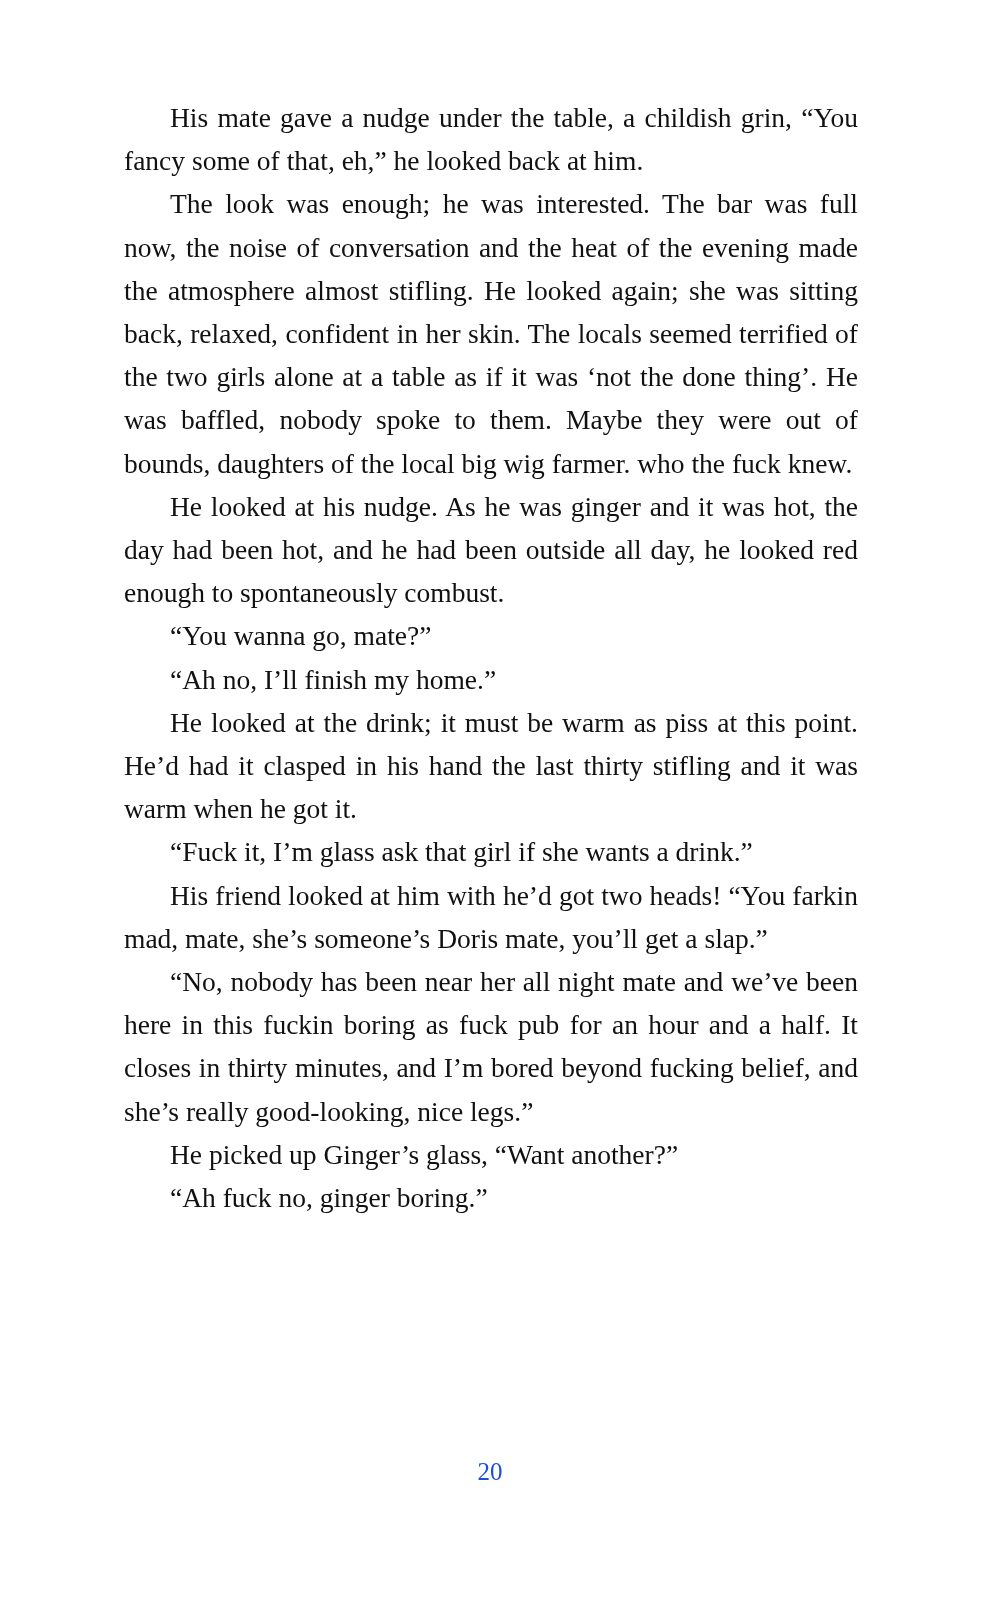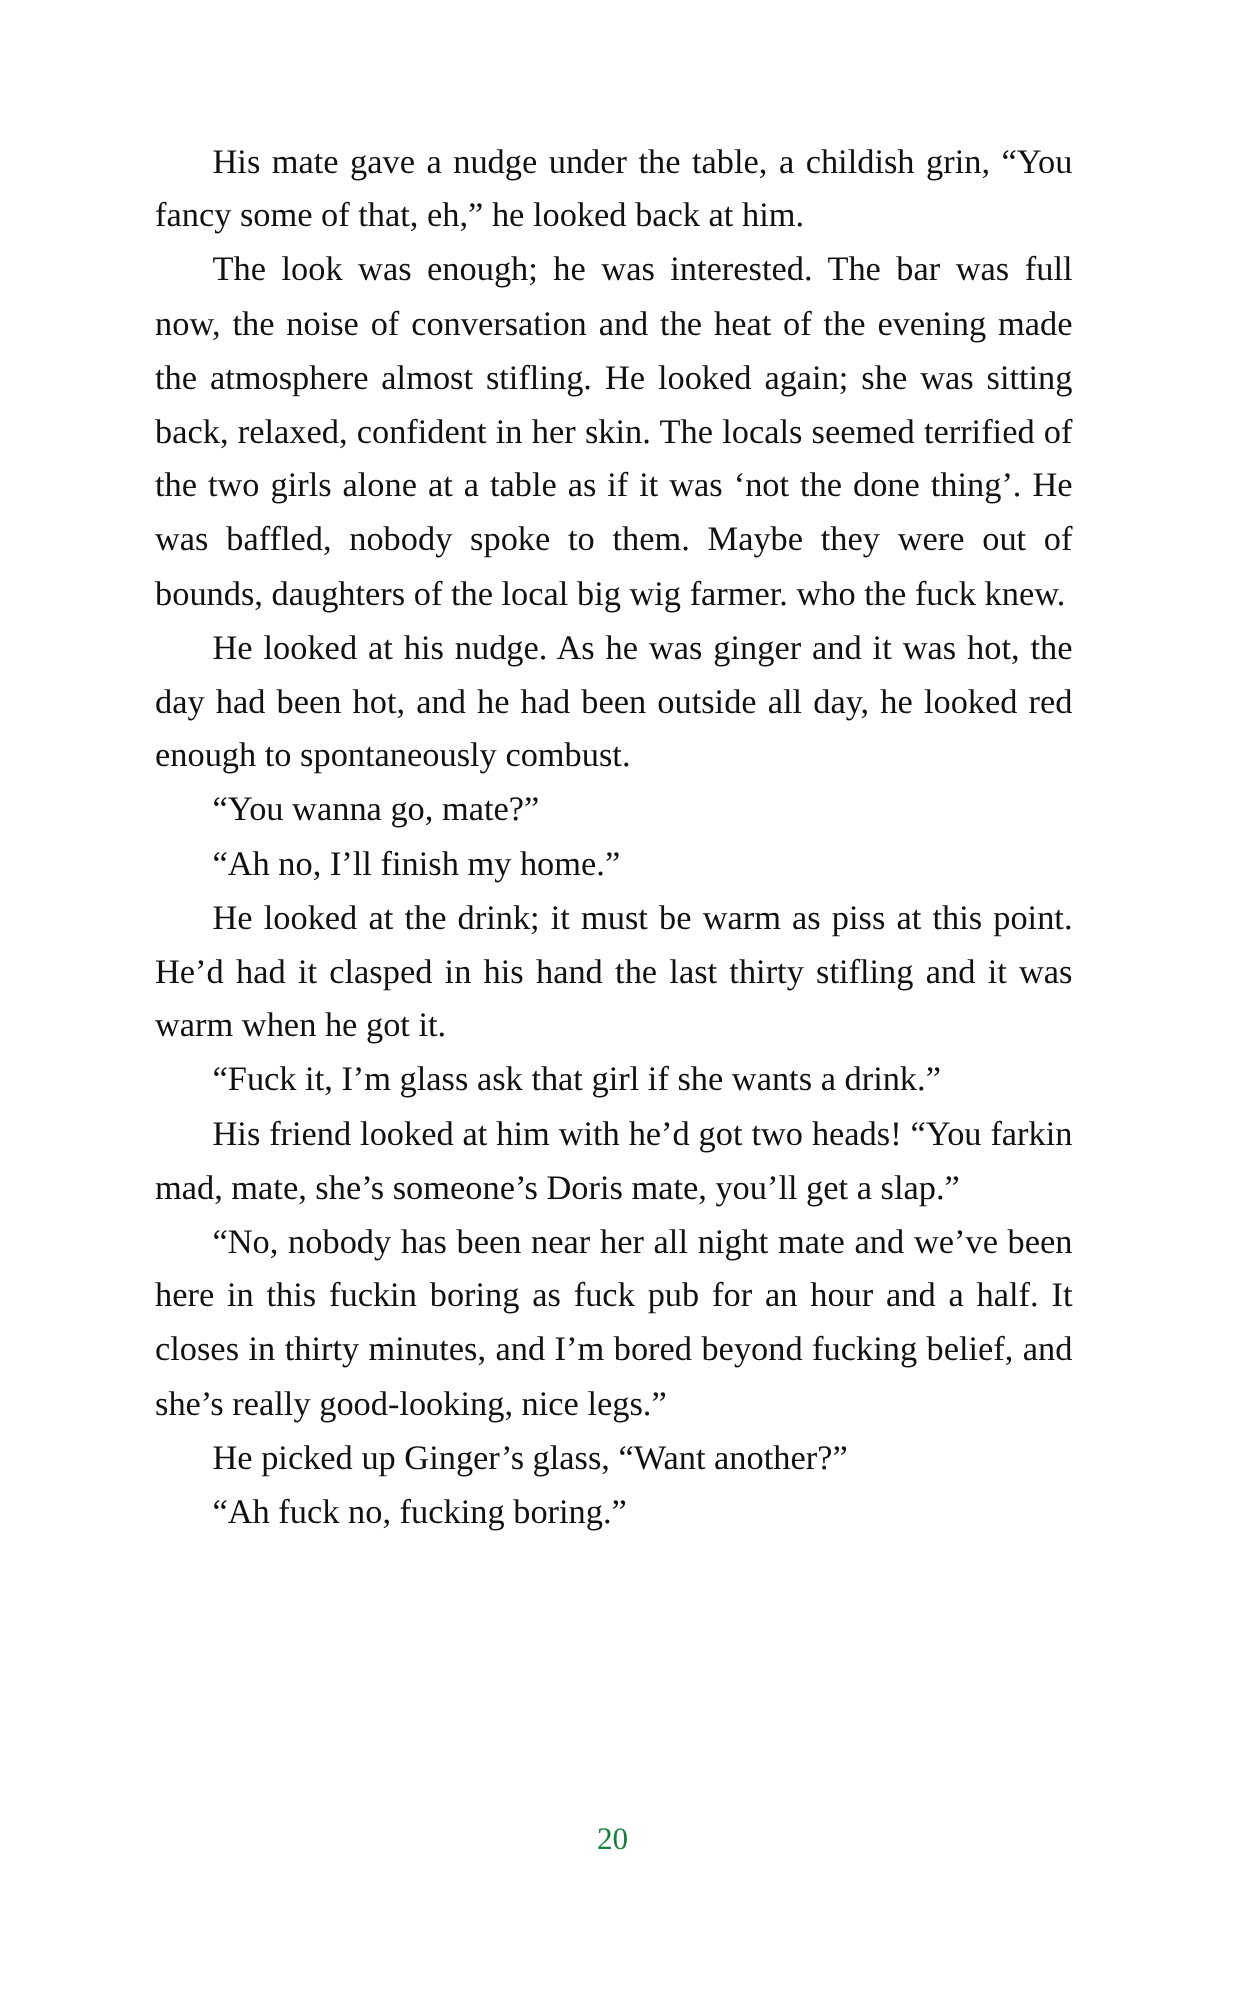--- a/index.html
+++ b/index.html
@@ -1,37 +1,37 @@
 <!DOCTYPE html>
 <html><head>
 <meta charset="utf-8">
 <style>
   html, body { margin: 0; padding: 0; background: #ffffff; }
   body { width: 1000px; height: 1598px; position: relative; overflow: hidden; }
   .page {
-    position: absolute; left: 124px; top: 107px; width: 734px;
+    position: absolute; left: 124px; top: 96px; width: 734px;
     font-family: "Liberation Serif", serif; font-size: 27.5px; line-height: 43.2px;
     color: #111111;
   }
   .para { margin: 0; text-align: justify; text-indent: 46px; }
   .page-number {
     position: absolute; left: 0; width: 980px; top: 1458px; text-align: center;
-    font-family: "Liberation Serif", serif; font-size: 25px; color: #15803d;
+    font-family: "Liberation Serif", serif; font-size: 25px; color: #1d4ed8;
   }
 </style>
 </head>
 <body>
 
 <div class="page">
   <p class="para">His mate gave a nudge under the table, a childish grin, “You fancy some of that, eh,” he looked back at him.</p>
   <p class="para">The look was enough; he was interested. The bar was full now, the noise of conversation and the heat of the evening made the atmosphere almost stifling. He looked again; she was sitting back, relaxed, confident in her skin. The locals seemed terrified of the two girls alone at a table as if it was ‘not the done thing’. He was baffled, nobody spoke to them. Maybe they were out of bounds, daughters of the local big wig farmer. who the fuck knew.</p>
   <p class="para">He looked at his nudge. As he was ginger and it was hot, the day had been hot, and he had been outside all day, he looked red enough to spontaneously combust.</p>
   <p class="para">“You wanna go, mate?”</p>
   <p class="para">“Ah no, I’ll finish my home.”</p>
   <p class="para">He looked at the drink; it must be warm as piss at this point. He’d had it clasped in his hand the last thirty stifling and it was warm when he got it.</p>
   <p class="para">“Fuck it, I’m glass ask that girl if she wants a drink.”</p>
   <p class="para">His friend looked at him with he’d got two heads! “You farkin mad, mate, she’s someone’s Doris mate, you’ll get a slap.”</p>
   <p class="para">“No, nobody has been near her all night mate and we’ve been here in this fuckin boring as fuck pub for an hour and a half. It closes in thirty minutes, and I’m bored beyond fucking belief, and she’s really good-looking, nice legs.”</p>
   <p class="para">He picked up Ginger’s glass, “Want another?”</p>
-  <p class="para">“Ah fuck no, fucking boring.”</p>
+  <p class="para">“Ah fuck no, ginger boring.”</p>
 </div>
 
 <div class="page-number">20</div>
 
 </body></html>

